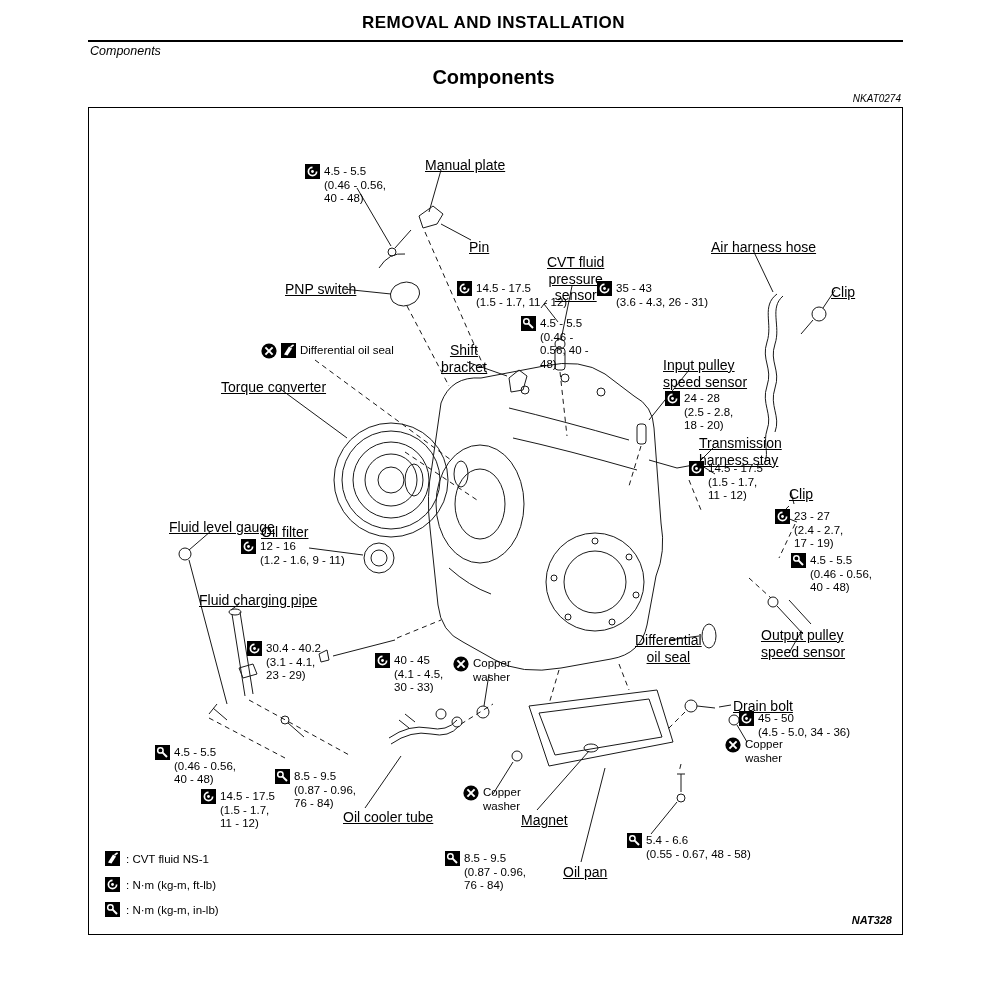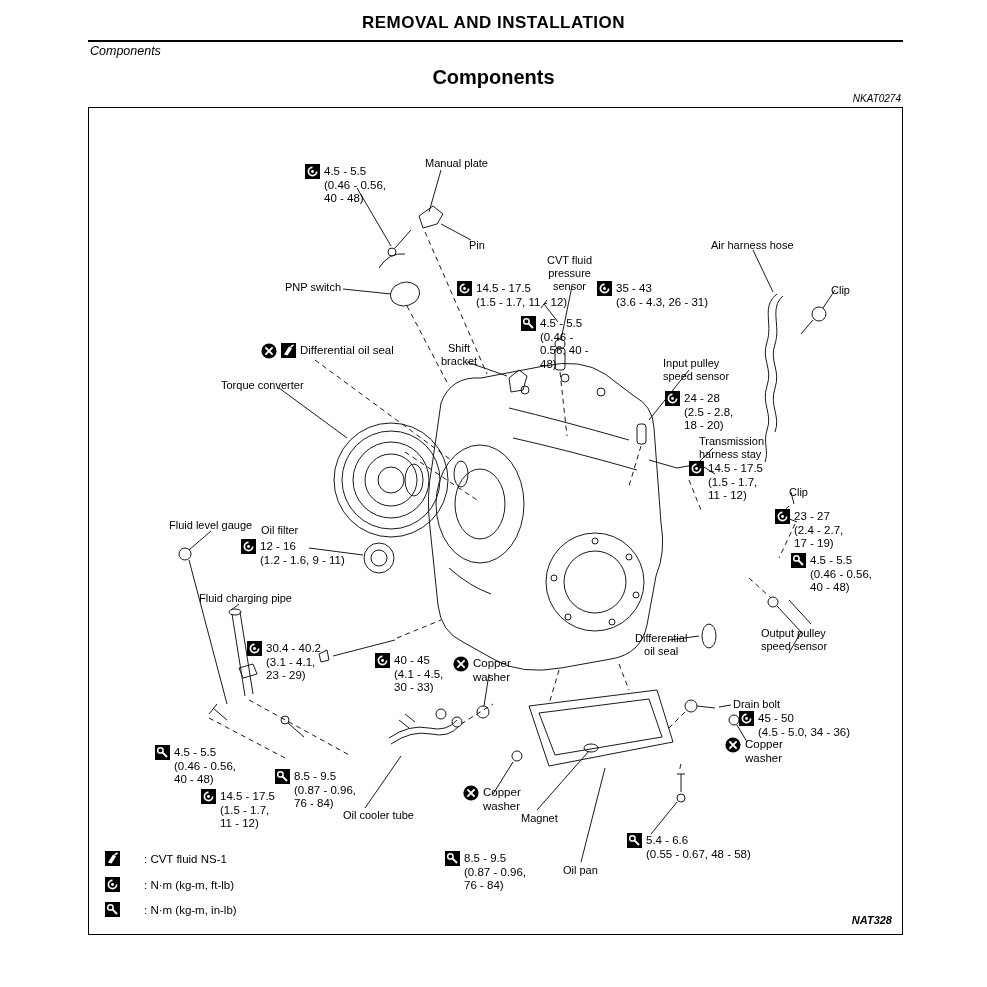--- a/index.html
+++ b/index.html
@@ -16,24 +16,24 @@
     font-weight:bold; font-size:20px; }
   .code-top  { position:absolute; top:93px; right:86px; font-style:italic; font-size:10px; }
   .dbox { position:absolute; left:88px; top:107px; width:815px; height:828px;
     border:1.5px solid #000; }
   svg.art { position:absolute; left:0; top:0; }
   .art * { fill:none; stroke:#1a1a1a; stroke-width:1; }
   .art .dash { stroke-dasharray:5 4; }
   .co { position:absolute; display:flex; gap:4px; align-items:flex-start;
     font-size:11.5px; line-height:1.18; }
   .co .txt { white-space:pre-line; }
-  .plain { position:absolute; font-size:11px; line-height:1.18; white-space:pre-line; }
+  .plain { position:absolute; font-size:14px; line-height:1.18; white-space:pre-line;text-decoration:underline; }
   .ctr { text-align:center; }
   .icon { flex:0 0 auto; display:inline-block; line-height:0; margin-top:-1px; }
-  .legend-row { position:absolute; display:flex; gap:24px; align-items:center; font-size:11.5px; }
+  .legend-row { position:absolute; display:flex; gap:6px; align-items:center; font-size:11.5px; }
   .code-bottom { position:absolute; right:10px; bottom:8px; font-weight:bold; font-size:11px;font-style:italic; }
 </style>
 </head>
 <body>
 
 <svg width="0" height="0" style="position:absolute" aria-hidden="true">
   <defs>
     <symbol id="ic-ftlb" viewBox="0 0 15 15">
       <rect width="15" height="15" fill="#000"></rect>
       <path d="M7.5,3.4 A4.1,4.1 0 1 0 11.6,7.5" fill="none" stroke="#fff" stroke-width="1.7"></path>

